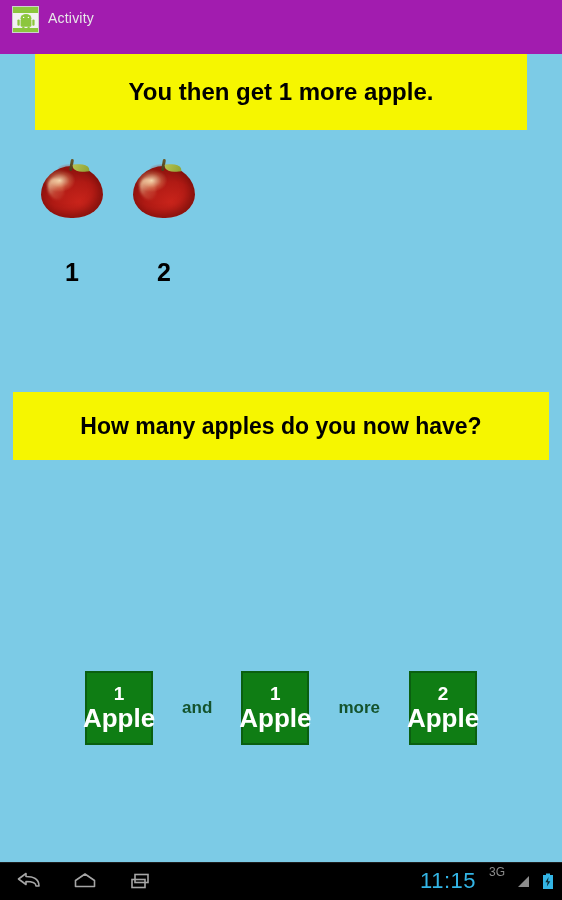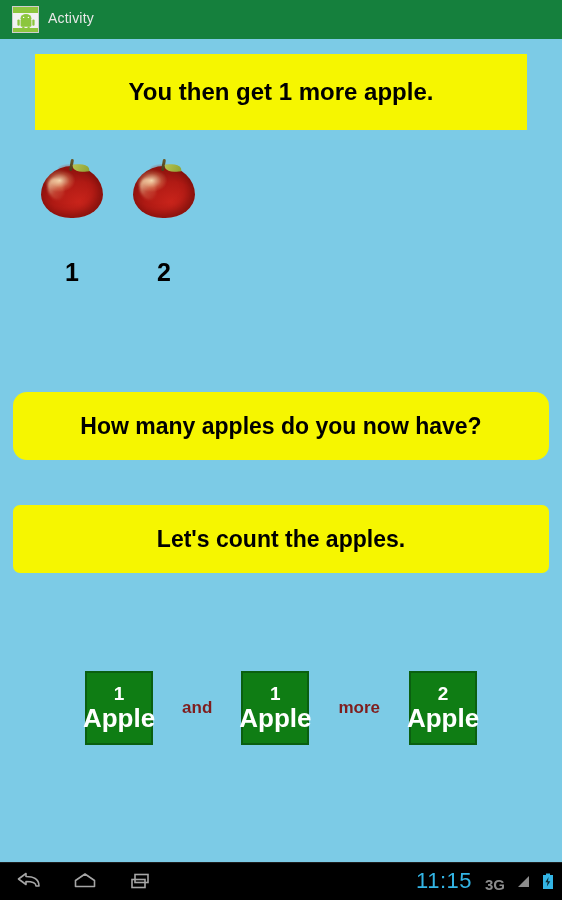--- a/index.html
+++ b/index.html
@@ -19,22 +19,22 @@
     width: 562px;
     height: 900px;
     background: #7ccbe6;
     overflow: hidden;
   }
 
   
   #titlebar {
     position: absolute;
     left: 0; top: 0;
-    width: 562px; height: 39px;
-    background: #15803d;
+    width: 562px; height: 54px;
+    background: #a21caf;
   }
   #app-icon {
     position: absolute;
     left: 12px; top: 6px;
     width: 27px; height: 27px;
     background: #f2f2f2;
     border: 1px solid #cfcfcf;
     box-sizing: border-box;
     overflow: hidden;
   }
@@ -78,21 +78,21 @@
   #banner-1 {
     left: 35px; top: 54px;
     width: 492px; height: 76px;
     font-size: 24px;
     border-radius: 0;
   }
   #banner-2 {
     left: 13px; top: 392px;
     width: 536px; height: 68px;
     font-size: 23px;
-    border-radius: 14px;
+    border-radius: 0;
   }
   #banner-3 {
     left: 13px; top: 505px;
     width: 536px; height: 68px;
     font-size: 23px;
     border-radius: 7px;
   }
 
   
   #apple-row {
@@ -182,21 +182,21 @@
     display: flex;
     flex-direction: column;
     align-items: center;
     justify-content: center;
     line-height: 1.12;
     text-align: center;
   }
   .eq-box .eq-num { font-size: 19px; }
   .eq-box .eq-word { font-size: 26px; }
   .eq-op {
-    color: #7f1d1d;
+    color: #14532d;
     font-weight: bold;
     font-size: 17px;
     text-align: center;
   }
 
   
   #navbar {
     position: absolute;
     left: 0; bottom: 0;
     width: 562px; height: 38px;
@@ -230,25 +230,24 @@
   }
   #clock {
     color: #33b5e5;
     font-size: 22px;
     font-weight: normal;
     letter-spacing: 0.5px;
     line-height: 1;
   }
   #net-type {
     color: #8c8c8c;
-    font-size: 15px;
+    font-size: 12px;
     align-self: flex-start;
-    margin-top: 11px;
+    margin-top: 0;
     margin-left: 2px;
-    font-weight: bold;
   }
 </style>
 </head>
 <body>
 
 <div id="screen">
 
   <div id="titlebar">
     <div id="app-icon">
       <div class="icon-top"></div>
@@ -287,21 +286,20 @@
         <div class="apple-stem"></div>
         <div class="apple-leaf"></div>
         <div class="apple-gloss"></div>
       </div>
       <div class="apple-count">2</div>
     </div>
   </div>
 
   <div class="banner" id="banner-2">How many apples do you now have?</div>
 
-  <div class="banner" id="banner-3">Let's count the apples.</div>
 
   <div id="equation-row">
     <div class="eq-box">
       <span class="eq-num">1</span>
       <span class="eq-word">Apple</span>
     </div>
     <div class="eq-op">and</div>
     <div class="eq-box">
       <span class="eq-num">1</span>
       <span class="eq-word">Apple</span>

